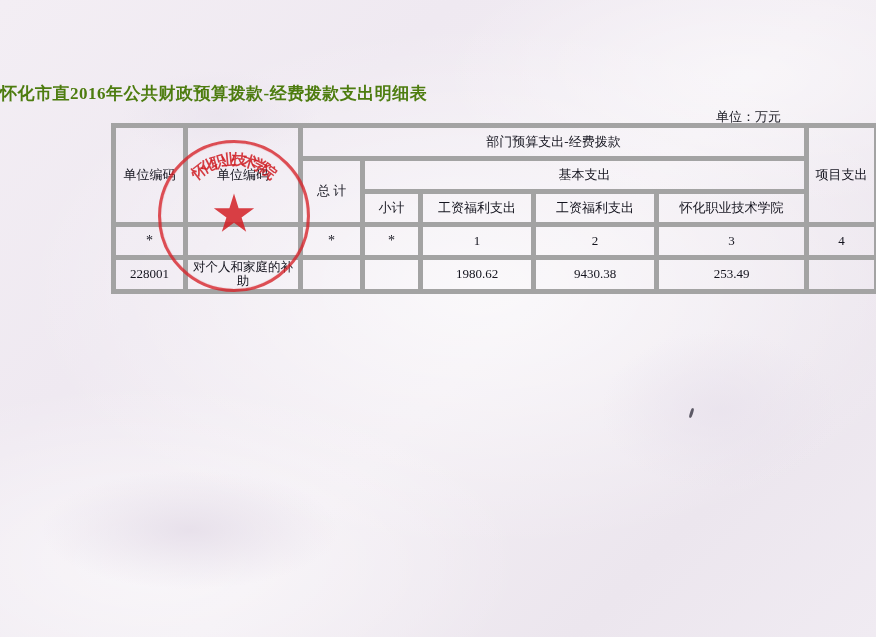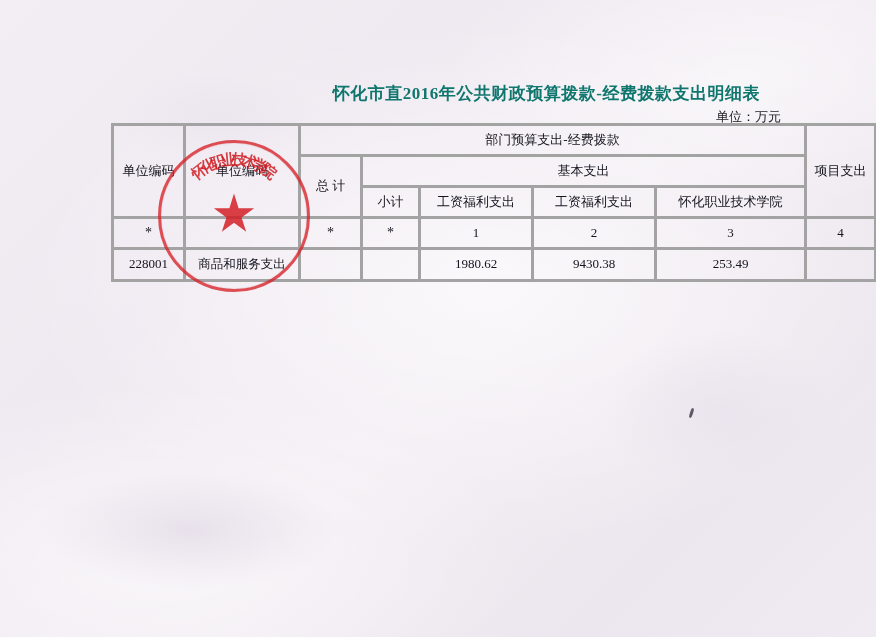--- a/index.html
+++ b/index.html
@@ -31,25 +31,25 @@
   }
   .smudge.a { left: 40px; top: 470px; width: 300px; height: 120px; background: radial-gradient(ellipse at center, rgba(228,220,232,0.8), rgba(240,235,242,0) 70%); }
   .smudge.b { left: 600px; top: 330px; width: 240px; height: 160px; background: radial-gradient(ellipse at center, rgba(232,225,236,0.7), rgba(240,235,242,0) 70%); }
   .smudge.c { left: 120px; top: 70px;  width: 200px; height: 90px;  background: radial-gradient(ellipse at center, rgba(233,227,237,0.7), rgba(240,235,242,0) 70%); }
 
   .title {
     position: absolute;
     top: 82px;
     left: 0;
     width: 760px;
-    text-align: right;
+    text-align: left;
     font-size: 17px;
     font-weight: bold;
     letter-spacing: 0.5px;
-    color: #0f766e;
+    color: #4d7c0f;
     font-family: "Liberation Serif", "DejaVu Serif", serif;
   }
   .unit {
     position: absolute;
     top: 108px;
     right: 95px;
     font-size: 13px;
     color: #1a1a22;
     font-family: Liberation Serif, serif;
   }
@@ -58,21 +58,21 @@
     position: absolute;
     left: 111px;
     top: 123px;
     width: 682px;
     border-collapse: collapse;
     table-layout: fixed;
     font-size: 13px;
     color: #14141e;
   }
   table.sheet td {
-    border: 3px solid #a3a3a3;
+    border: 5px solid #a3a3a3;
     text-align: center;
     vertical-align: middle;
     padding: 0;
     line-height: 1.15;
     height: 28px;
   }
   .h-row td { font-size: 13px; }
   .star { font-size: 14px; }
   .num { font-family: "Liberation Serif", "DejaVu Serif", serif; font-size: 13px; }
   .namecell { font-size: 12.5px; letter-spacing: 0px; }
@@ -182,21 +182,21 @@
       <td></td>
       <td class="star">*</td>
       <td class="star">*</td>
       <td class="num">1</td>
       <td class="num">2</td>
       <td class="num">3</td>
       <td class="num">4</td>
     </tr>
     <tr style="height:32px">
       <td class="num">228001</td>
-      <td class="namecell">商品和服务支出</td>
+      <td class="namecell">对个人和家庭的补助</td>
       <td class="num"></td>
       <td class="num"></td>
       <td class="num">1980.62</td>
       <td class="num">9430.38</td>
       <td class="num">253.49</td>
       <td class="num"></td>
     </tr>
   </tbody>
 </table>
 

